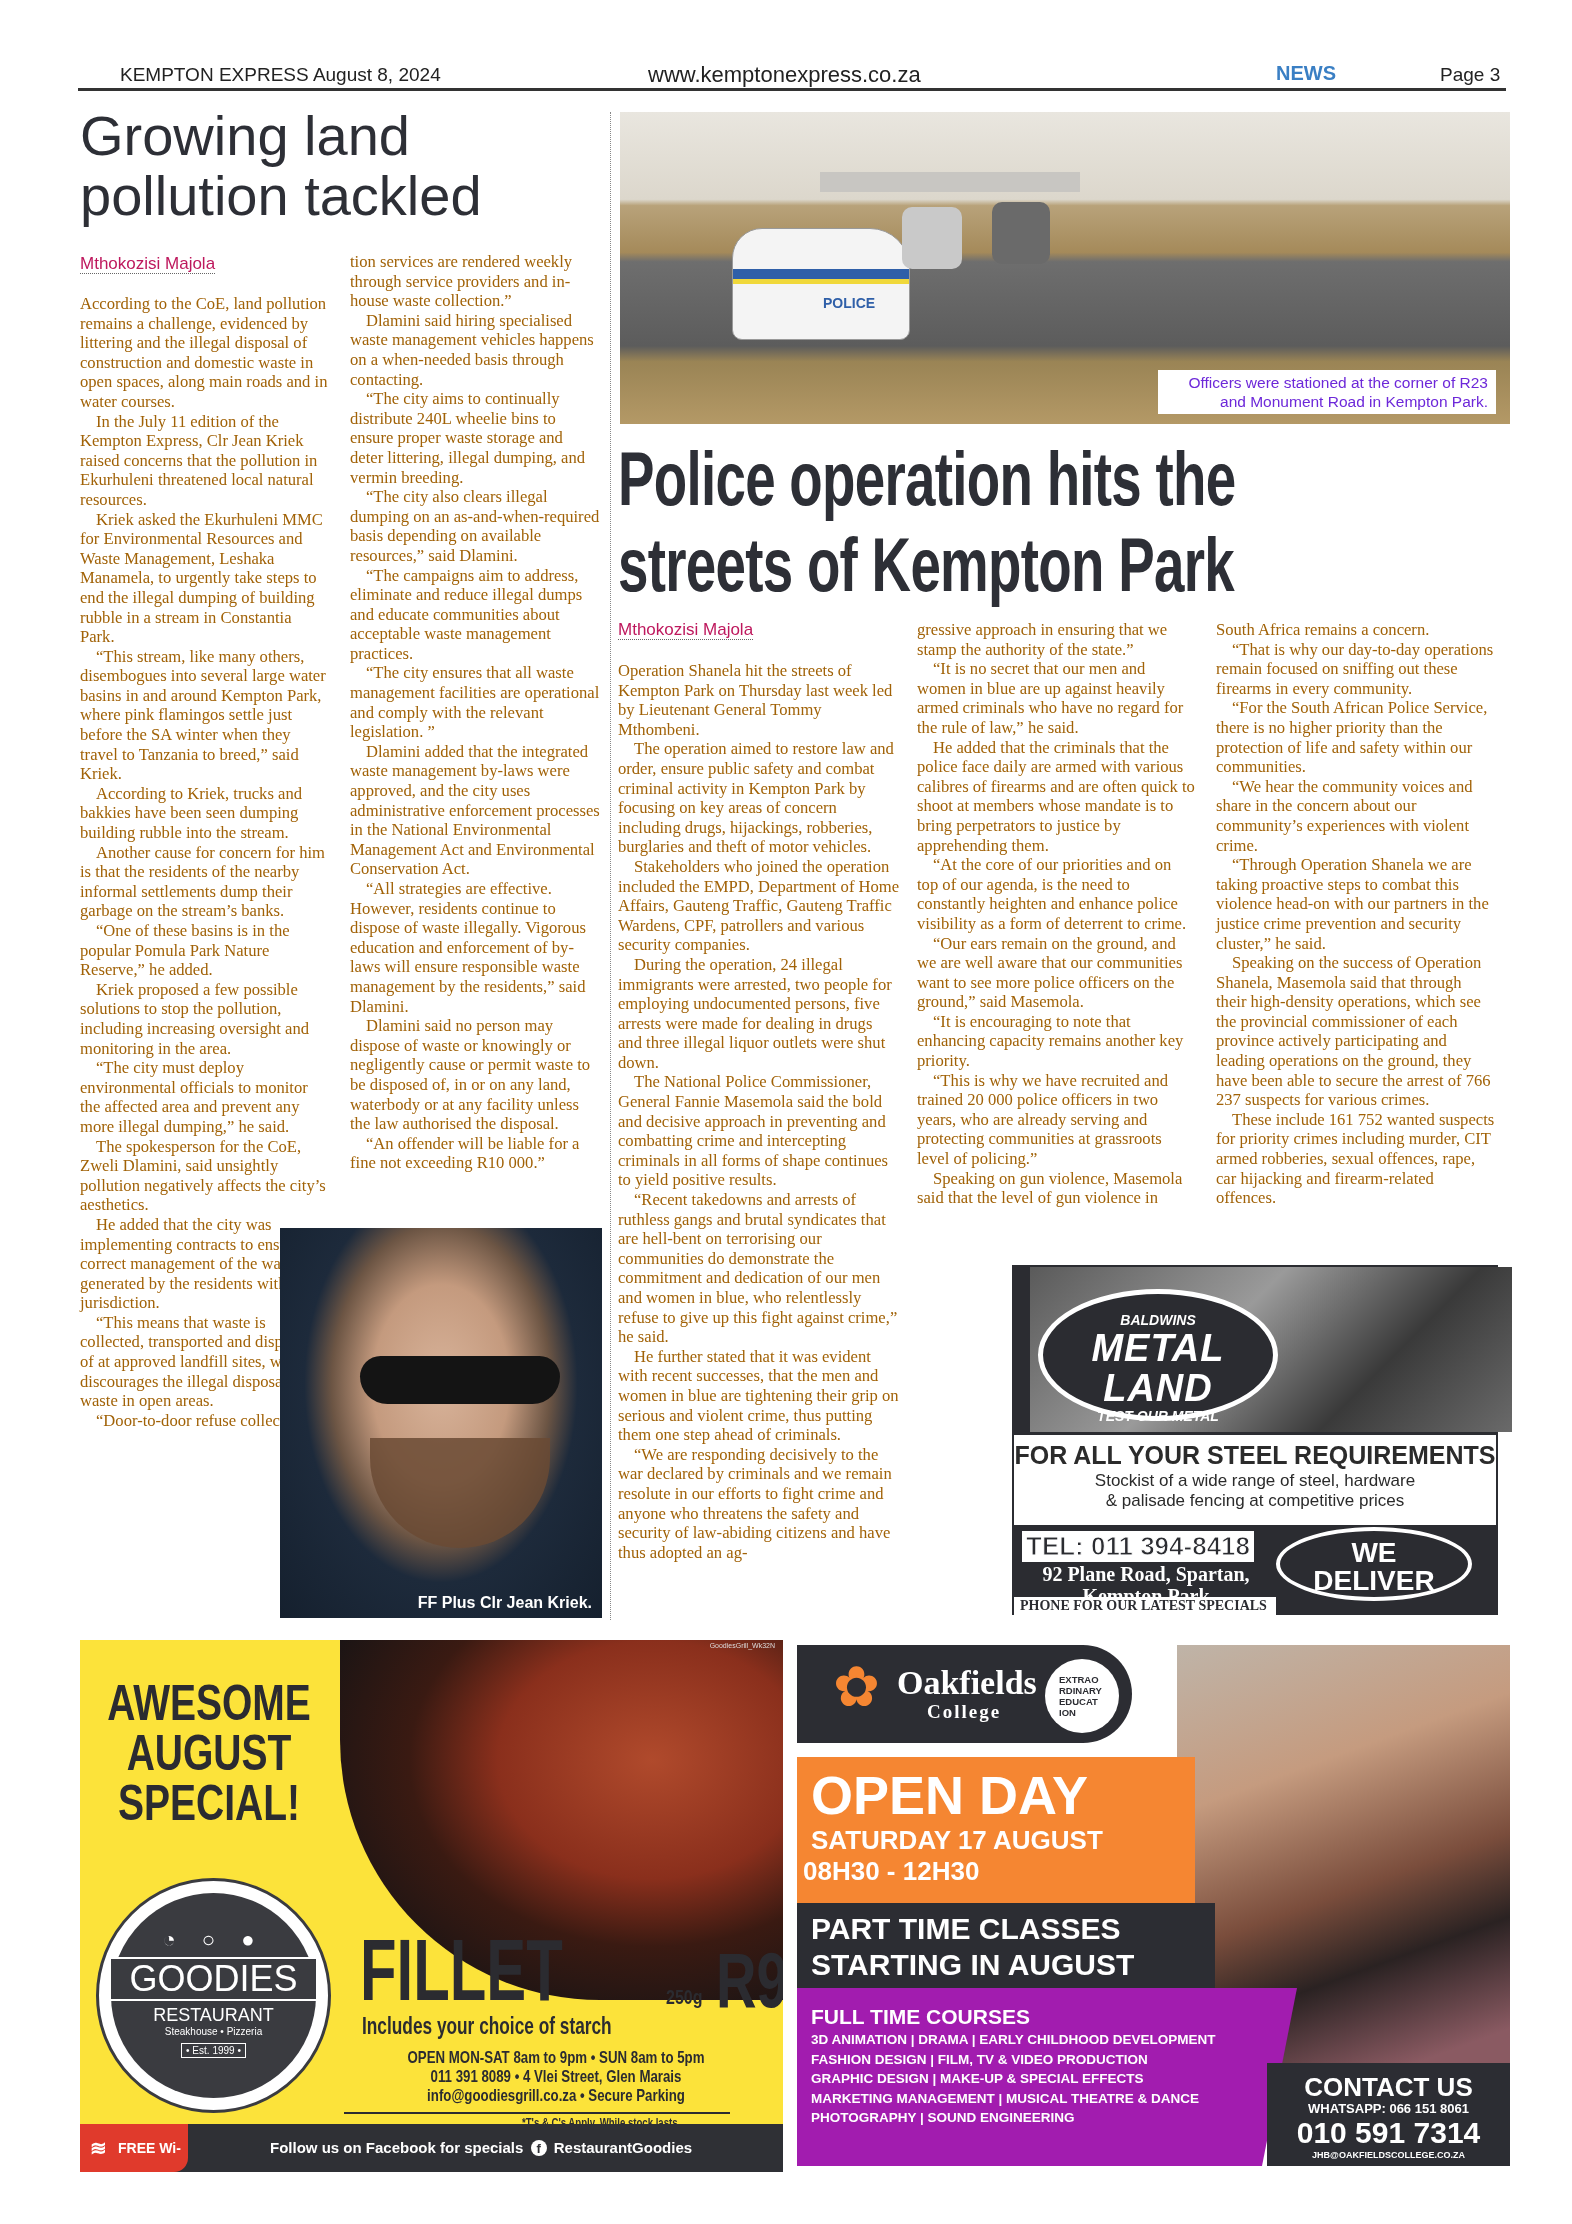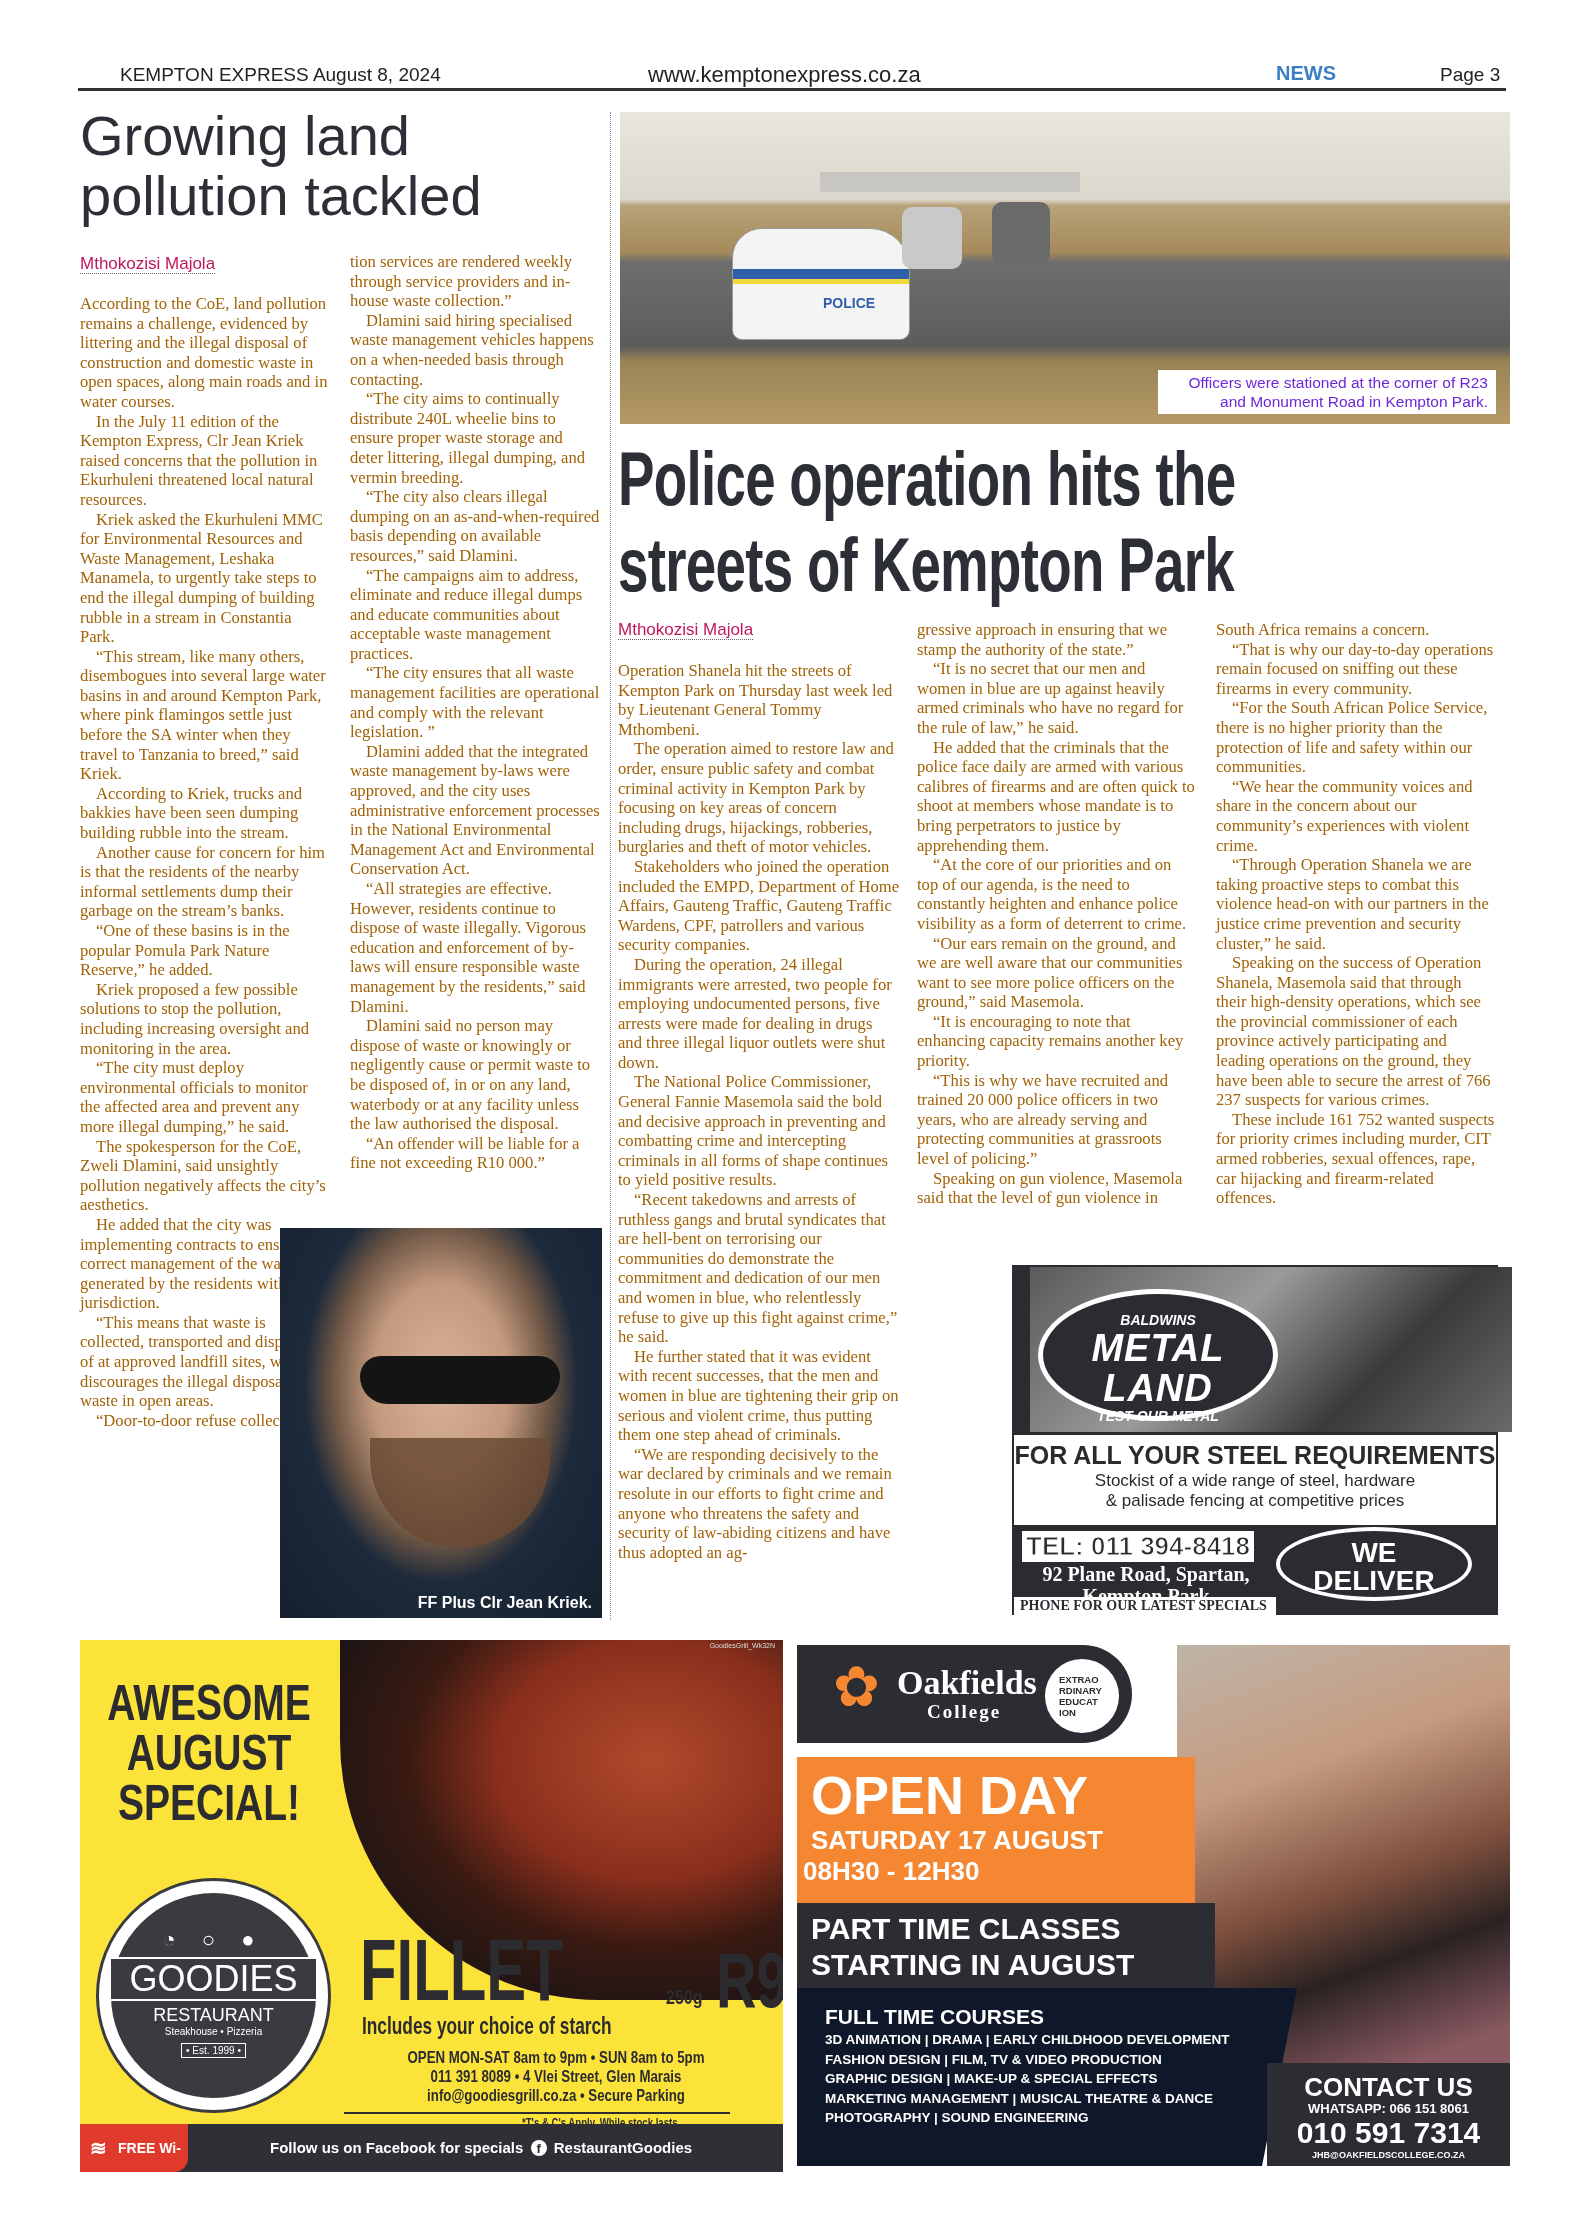--- a/index.html
+++ b/index.html
@@ -31,21 +31,21 @@
 .gd-logo-inner{position:absolute;left:12px;top:12px;width:205px;height:205px;border-radius:50%;background:#3a3b40;color:#fff;text-align:center;font-family:"Liberation Sans",sans-serif}
 .gd-foot{position:absolute;left:0;top:484px;width:100%;height:48px;background:#2f3035}
 .gd-wifi{position:absolute;left:0;top:0;width:108px;height:48px;background:#e03a2c;color:#fff;font-family:"Liberation Sans",sans-serif;font-weight:bold;font-size:14px;line-height:48px;padding-left:38px;border-radius:0 0 14px 0}
 .cond{font-family:"Liberation Sans",sans-serif;font-weight:bold;color:#2b2b30;transform-origin:left top;white-space:nowrap}
 
 .ok{position:absolute;left:797px;top:1645px;width:713px;height:525px;background:#fff;overflow:hidden}
 .ok-photo{position:absolute;left:380px;top:0;width:333px;height:440px;background:linear-gradient(160deg,#bfb4a8 0%,#c59b7f 30%,#7a4d3c 55%,#2a2222 70%,#8a5a62 90%)}
 .ok-head{position:absolute;left:0;top:0;width:335px;height:98px;background:#2c2d33;border-radius:0 50px 50px 0}
 .ok-orange{position:absolute;left:0;top:112px;width:398px;height:146px;background:#f58632;font-family:"Liberation Sans",sans-serif;color:#fff;font-weight:bold}
 .ok-dark{position:absolute;left:0;top:258px;width:418px;height:85px;background:#2c2d33;font-family:"Liberation Sans",sans-serif;color:#fff;font-weight:bold;font-size:30px;line-height:36px;padding:8px 14px}
-.ok-courses{position:absolute;left:0;top:343px;width:500px;height:178px;background:#0f172a;clip-path:polygon(0 0,100% 0,93% 100%,0 100%);font-family:"Liberation Sans",sans-serif;color:#fff;padding:16px 28px}
+.ok-courses{position:absolute;left:0;top:343px;width:500px;height:178px;background:#a21caf;clip-path:polygon(0 0,100% 0,93% 100%,0 100%);font-family:"Liberation Sans",sans-serif;color:#fff;padding:16px 14px}
 .ok-contact{position:absolute;left:470px;top:418px;width:243px;height:103px;background:#2c2d33;color:#fff;font-family:"Liberation Sans",sans-serif;text-align:center;padding-top:10px}
 </style>
 </head>
 <body>
 
 <div class="abs hdr" style="left:96px;top:64px;margin-left:24px;">KEMPTON EXPRESS August 8, 2024</div>
 <div class="abs hdr" style="left:648px;top:62px;font-size:22px;">www.kemptonexpress.co.za</div>
 <div class="abs hdr" style="left:1276px;top:62px;font-weight:bold;color:#3a7fc4;font-size:20px;">NEWS</div>
 <div class="abs hdr" style="left:1440px;top:64px;">Page 3</div>
 <div class="rule"></div>

